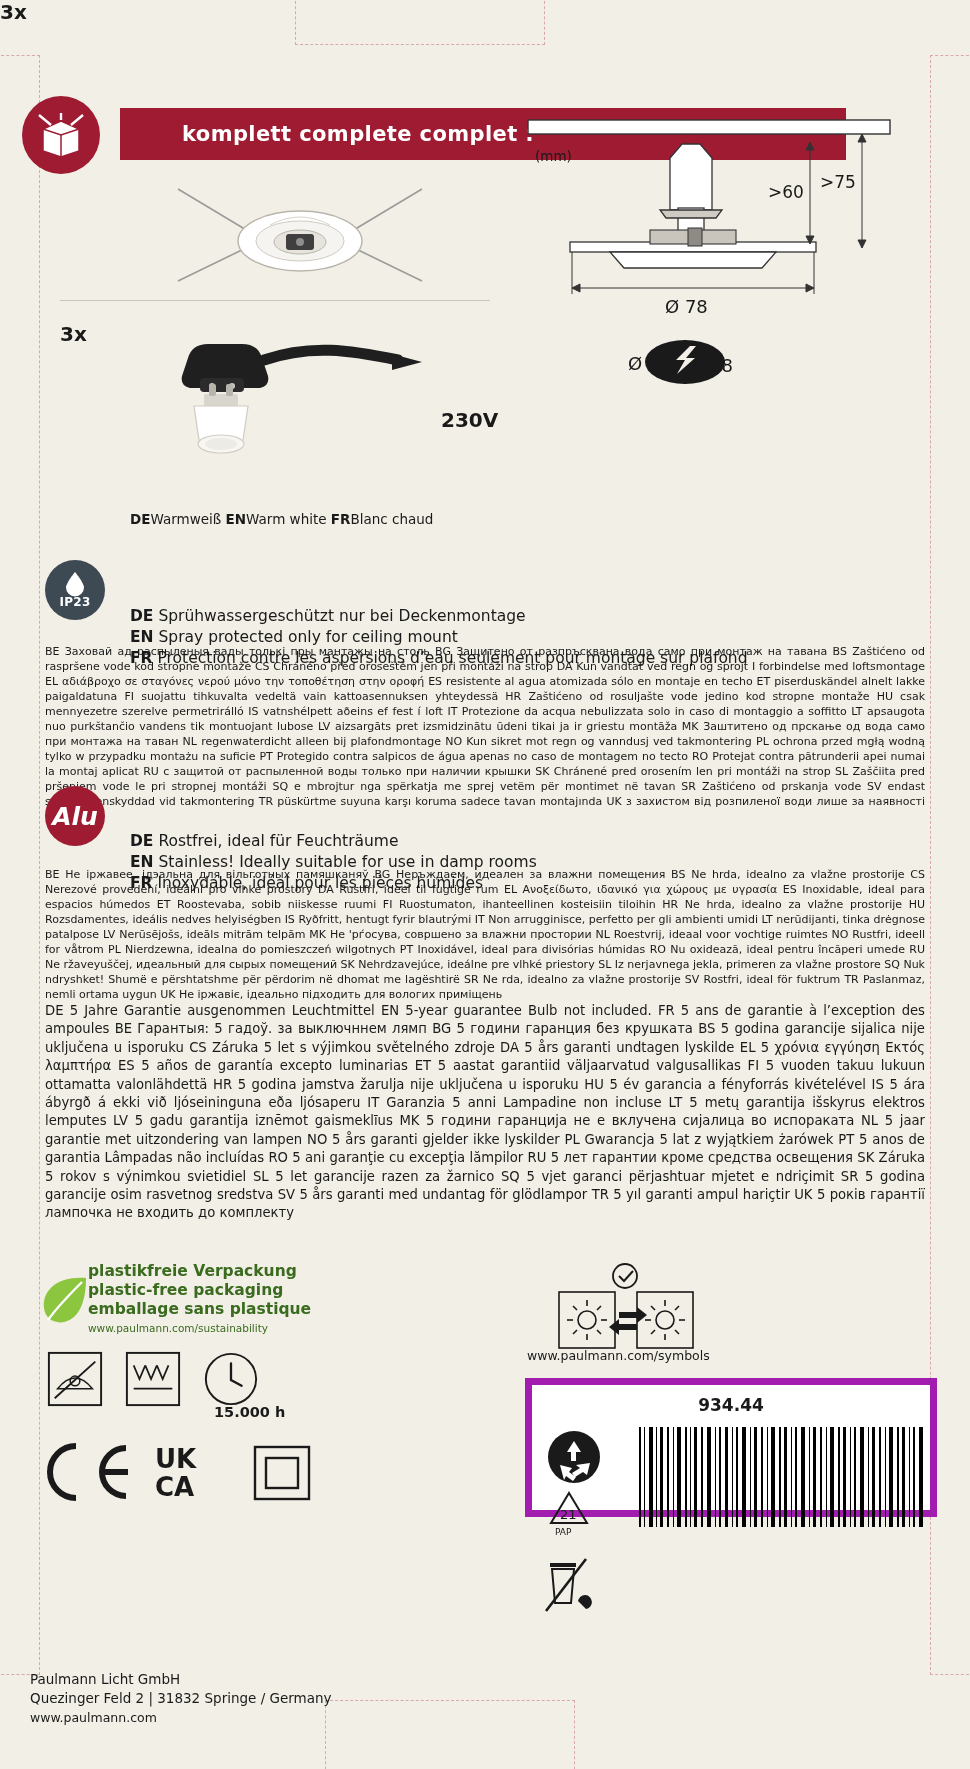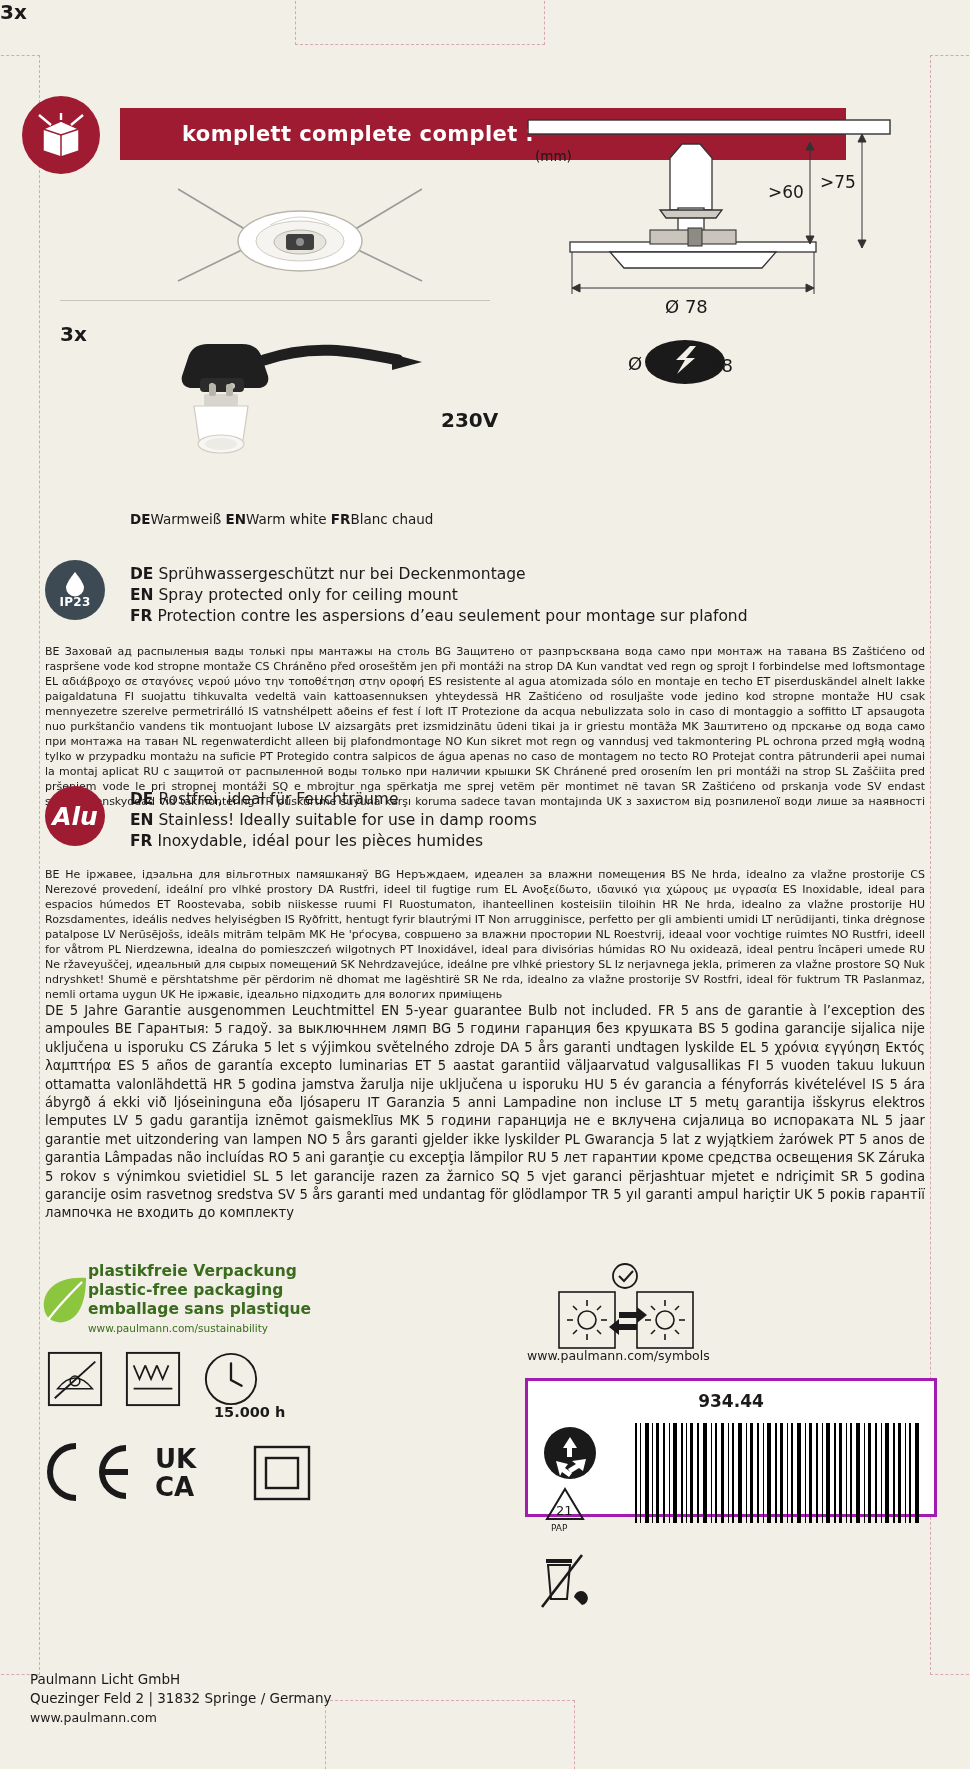--- a/index.html
+++ b/index.html
@@ -60,21 +60,21 @@
 
   
   .badge {
     position:absolute; width:60px; height:60px; border-radius:50%;
     background:#3d4a54; color:#fff; display:flex; flex-direction:column;
     align-items:center; justify-content:center; font-size:11px; font-weight:bold;text-align:center;
   }
   .badge.alu { background:#9e1b32; }
   .ip-text { font-size:12px; font-weight:bold; letter-spacing:.3px; }
 
-  .blk-head { position:absolute; font-size:15.5px; line-height:21px; }
+  .blk-head { position:absolute; font-size:15.5px; line-height:21px;margin-top:42px; }
   .blk-head .l { font-weight:bold; }
 
   .fineprint {
     position:absolute; font-size:11px; line-height:15px; text-align:justify;
     width:880px; color:#1a1a1a;margin-top:14px;
   }
 
   .warranty {
     position:absolute; left:45px; top:1002px; width:880px;
     font-size:13.2px; line-height:18.4px; text-align:justify;
@@ -101,21 +101,21 @@
   }
   .company .url { font-size:12.5px; }
 
   
   .dimbox { position:absolute; left:525px; top:1262px; width:200px; height:90px; }
   .symurl { position:absolute; left:527px; top:1348px; font-size:12.5px; }
 
   
   .artbox {
     position:absolute; left:525px; top:1378px; width:412px; height:139px;
-    background:#fff; border:3px solid #a21caf;
+    background:#fff; border:7px solid #a21caf;
   }
   .artno { position:absolute; width:100%; text-align:center; top:10px; font-size:17px; font-weight:bold; }
   .barcode { position:absolute; left:105px; top:42px; width:290px; height:118px; }
   .recyc { position:absolute; left:14px; top:44px; width:56px; height:56px; }
   .recyc2 { position:absolute; left:14px; top:104px; width:46px; height:56px; }
   .bin { position:absolute; left:10px; top:170px; width:50px; height:62px; }
 
   svg { overflow: visible; }
 </style>
 </head>

